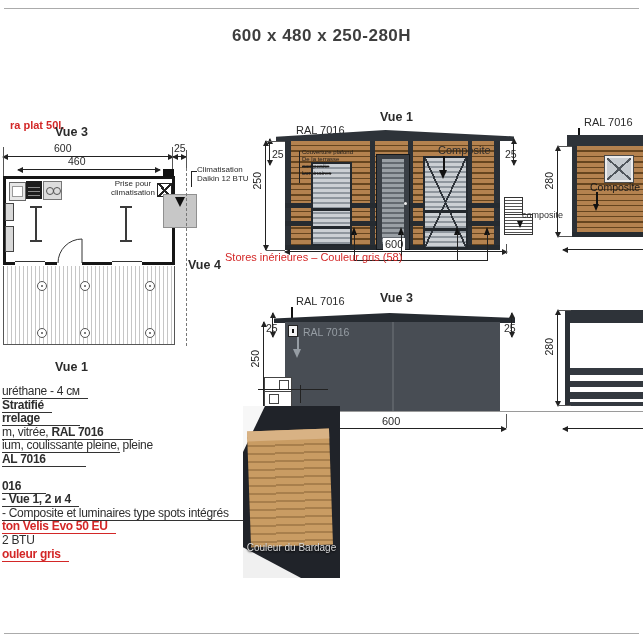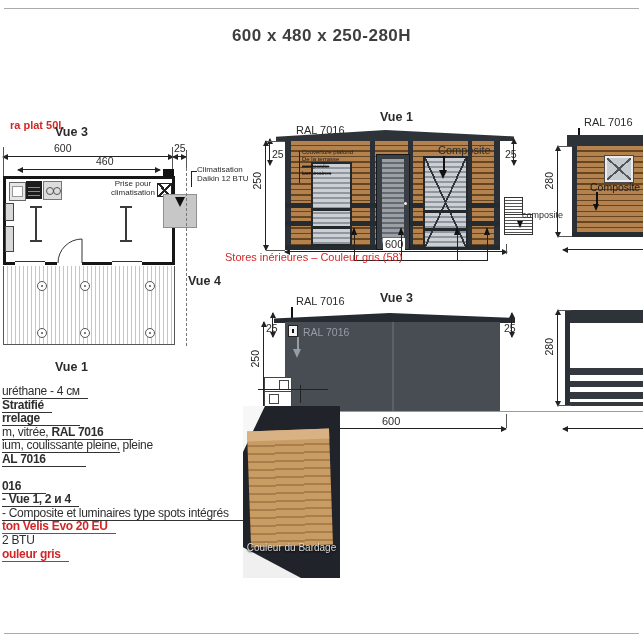--- a/index.html
+++ b/index.html
@@ -77,21 +77,21 @@
     <div class="txt bold red s11" style="left:10px;top:119px;">ra plat 50l.</div>
     <div class="txt bold s13" style="left:55px;top:125px;">Vue 3</div>
 
     <div class="txt s10" style="left:54px;top:142px;">600</div>
     <div class="dimh" style="left:3px;top:156px;width:170px;"></div>
     <div class="txt s10" style="left:174px;top:142px;">25</div>
     <div class="dimh" style="left:173px;top:156px;width:13px;"></div>
     <div class="linev" style="left:3px;top:147px;height:29px;"></div>
     <div class="linev" style="left:172px;top:147px;height:29px;"></div>
     <div class="linev" style="left:186px;top:150px;height:18px;"></div>
-    <div class="txt s10" style="left:96px;top:155px;">460</div>
+    <div class="txt s10" style="left:68px;top:155px;">460</div>
     <div class="dimh" style="left:18px;top:169px;width:142px;"></div>
 
     <div class="a" style="left:3px;top:176px;width:172px;height:89px;border:3px solid #161616;box-sizing:border-box;background:#fff;"></div>
 
     
     <div class="a" style="left:9px;top:182px;width:15px;height:17px;background:#e6e6e6;border:1px solid #666;">
       <div class="a" style="left:2px;top:3px;width:9px;height:9px;background:#fff;border:1px solid #999;"></div>
     </div>
     <div class="a" style="left:26px;top:181px;width:16px;height:18px;background:#1c1c1c;">
       <div class="a" style="left:2px;top:3px;width:12px;height:12px;background:repeating-linear-gradient(180deg,#1c1c1c 0 3px,#8a8a8a 3px 4px);"></div>
@@ -118,21 +118,21 @@
       <div class="tri-dn" style="left:11px;top:2px;border-width:5px;border-top-width:10px;"></div>
     </div>
     <div class="txt s8" style="left:197px;top:166px;">
       <span>Climatisation</span><br>
       <span>Daikin 12 BTU</span>
     </div>
     <div class="lineh lead" style="left:191px;top:171px;width:6px;"></div>
     <div class="linev lead" style="left:191px;top:171px;height:16px;"></div>
 
     <div class="dash" style="left:186px;top:168px;height:178px;"></div>
-    <div class="txt bold s13" style="left:188px;top:274px;">Vue 4</div>
+    <div class="txt bold s13" style="left:188px;top:258px;">Vue 4</div>
 
     
     <div class="a" style="left:15px;top:261px;width:30px;height:5px;background:#fff;border-top:1px solid #333;border-bottom:1px solid #333;"></div>
     <div class="a" style="left:57px;top:261px;width:25px;height:5px;background:#fff;border-bottom:1px solid #999;"></div>
     <div class="a" style="left:112px;top:261px;width:30px;height:5px;background:#fff;border-top:1px solid #333;border-bottom:1px solid #333;"></div>
     <svg class="a" style="left:57px;top:238px;" width="26" height="26" viewBox="0 0 26 26">
       <path d="M1,25 A24,24 0 0 1 25,1 L25,25" fill="none" stroke="#333" stroke-width="1"></path>
     </svg>
 
     <div class="txt" style="left:13px;top:266px;font-size:6.5px;background:#fff;padding:0 1px;">100 x 200</div>
@@ -316,18 +316,18 @@
   <div id="specs">
     <div class="ln"><span class="u x8">uréthane - 4 см</span></div>
     <div class="ln"><span class="bold u x8">Stratifié</span></div>
     <div class="ln"><span class="bold u x40">rrelage</span></div>
     <div class="ln"><span class="u x30"><span>m, vitrée, </span><span class="bold">RAL 7016</span></span></div>
     <div class="ln"><span class="u">ium, coulissante pleine,</span><span> pleine</span></div>
     <div class="ln"><span class="bold u x40">AL 7016</span></div>
     <div class="ln gap"><span class="bold u x25">016</span></div>
     <div class="ln"><span class="bold u x8">- Vue 1, 2 и 4</span></div>
     <div class="ln"><span class="u x25">- Composite et luminaires type spots intégrés</span></div>
-    <div class="ln"><span class="bold red ured x8">ton Velis Evo 20 EU</span></div>
+    <div class="ln"><span class="bold red ured x8">ton Velis Evo 50 EU</span></div>
     <div class="ln"><span>2 BTU</span></div>
     <div class="ln"><span class="bold red ured x8">ouleur gris</span></div>
   </div>
 
 </div>
 
 </body></html>

